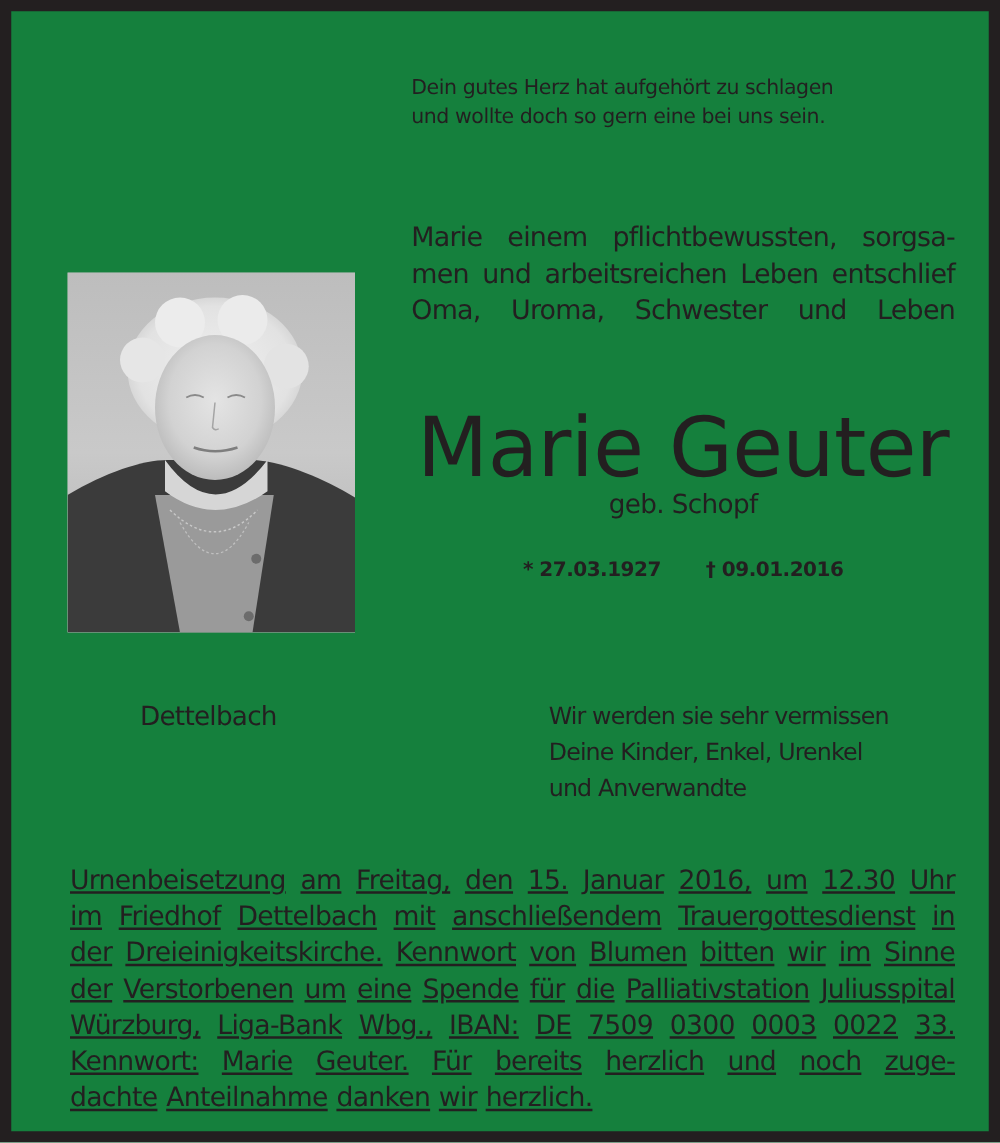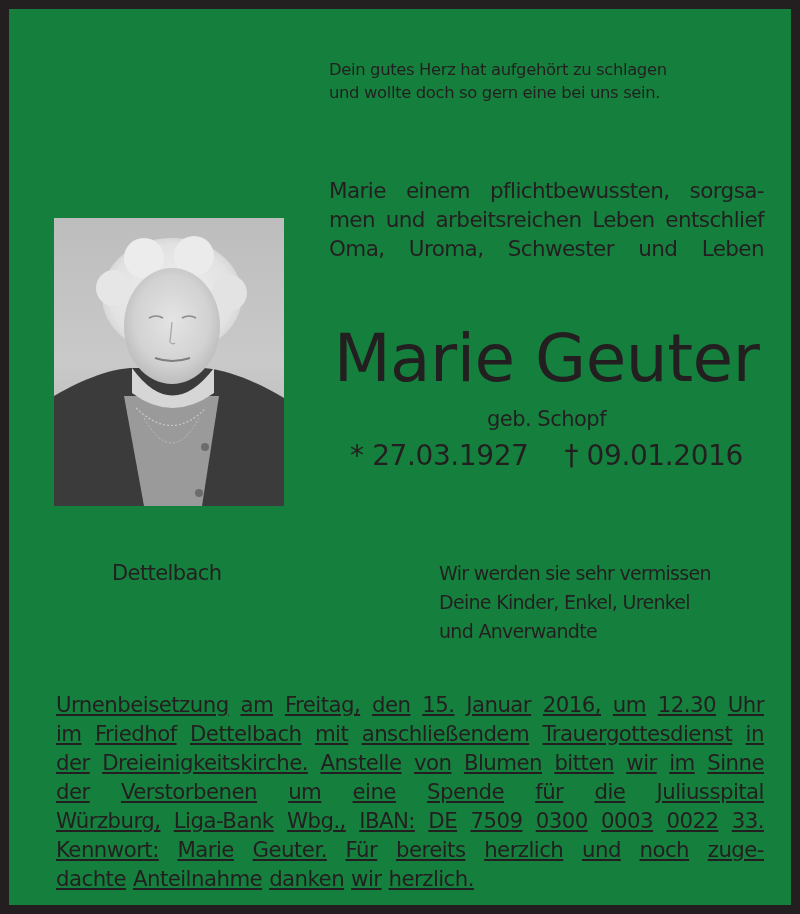--- a/index.html
+++ b/index.html
@@ -25,26 +25,26 @@
   .photo {
     left: 45px; top: 209px; width: 230px; height: 288px; overflow: hidden;
     background: linear-gradient(180deg, #bcbcbc 0%, #c6c6c6 45%, #b5b5b5 100%);
   }
   .name {
     left: 300px; top: 310px; width: 475px; text-align: center;
     font-size: 66px; line-height: 80px; letter-spacing: -0.5px; font-weight: normal;
     white-space: nowrap;
   }
   .maiden {
-    left: 380px; top: 396px; width: 315px; text-align: center;
+    left: 380px; top: 380px; width: 315px; text-align: center;
     font-size: 21px; line-height: 28px; letter-spacing: -0.5px; white-space: nowrap;
   }
   .dates {
     left: 340px; top: 432px; width: 395px; text-align: center;
-    font-size: 28px; line-height: 30px; letter-spacing: -0.4px; white-space: nowrap;
+    font-size: 16px; line-height: 30px; letter-spacing: -0.4px; white-space: nowrap; font-weight: bold;
   }
   .dates .gap { display: inline-block; width: 36px; }
   .place {
     left: 103px; top: 550px; font-size: 21px; line-height: 29px; letter-spacing: -0.6px;
   }
   .family {
     left: 430px; top: 550px; width: 340px;
     font-size: 19px; line-height: 29px; letter-spacing: -0.7px;
   }
   .family div { white-space: nowrap; }
@@ -166,36 +166,37 @@
         <span>Friedhof</span>
         <span>Dettelbach</span>
         <span>mit</span>
         <span>anschließendem</span>
         <span>Trauergottesdienst</span>
         <span>in</span>
       </div>
     <div>
         <span>der</span>
         <span>Dreieinigkeitskirche.</span>
-        <span>Anstelle</span>
+        <span>Kennwort</span>
         <span>von</span>
         <span>Blumen</span>
         <span>bitten</span>
         <span>wir</span>
         <span>im</span>
         <span>Sinne</span>
       </div>
     <div>
         <span>der</span>
         <span>Verstorbenen</span>
         <span>um</span>
         <span>eine</span>
         <span>Spende</span>
         <span>für</span>
         <span>die</span>
+        <span>Palliativstation</span>
         <span>Juliusspital</span>
       </div>
     <div>
         <span>Würzburg,</span>
         <span>Liga-Bank</span>
         <span>Wbg.,</span>
         <span>IBAN:</span>
         <span>DE</span>
         <span>7509</span>
         <span>0300</span>

